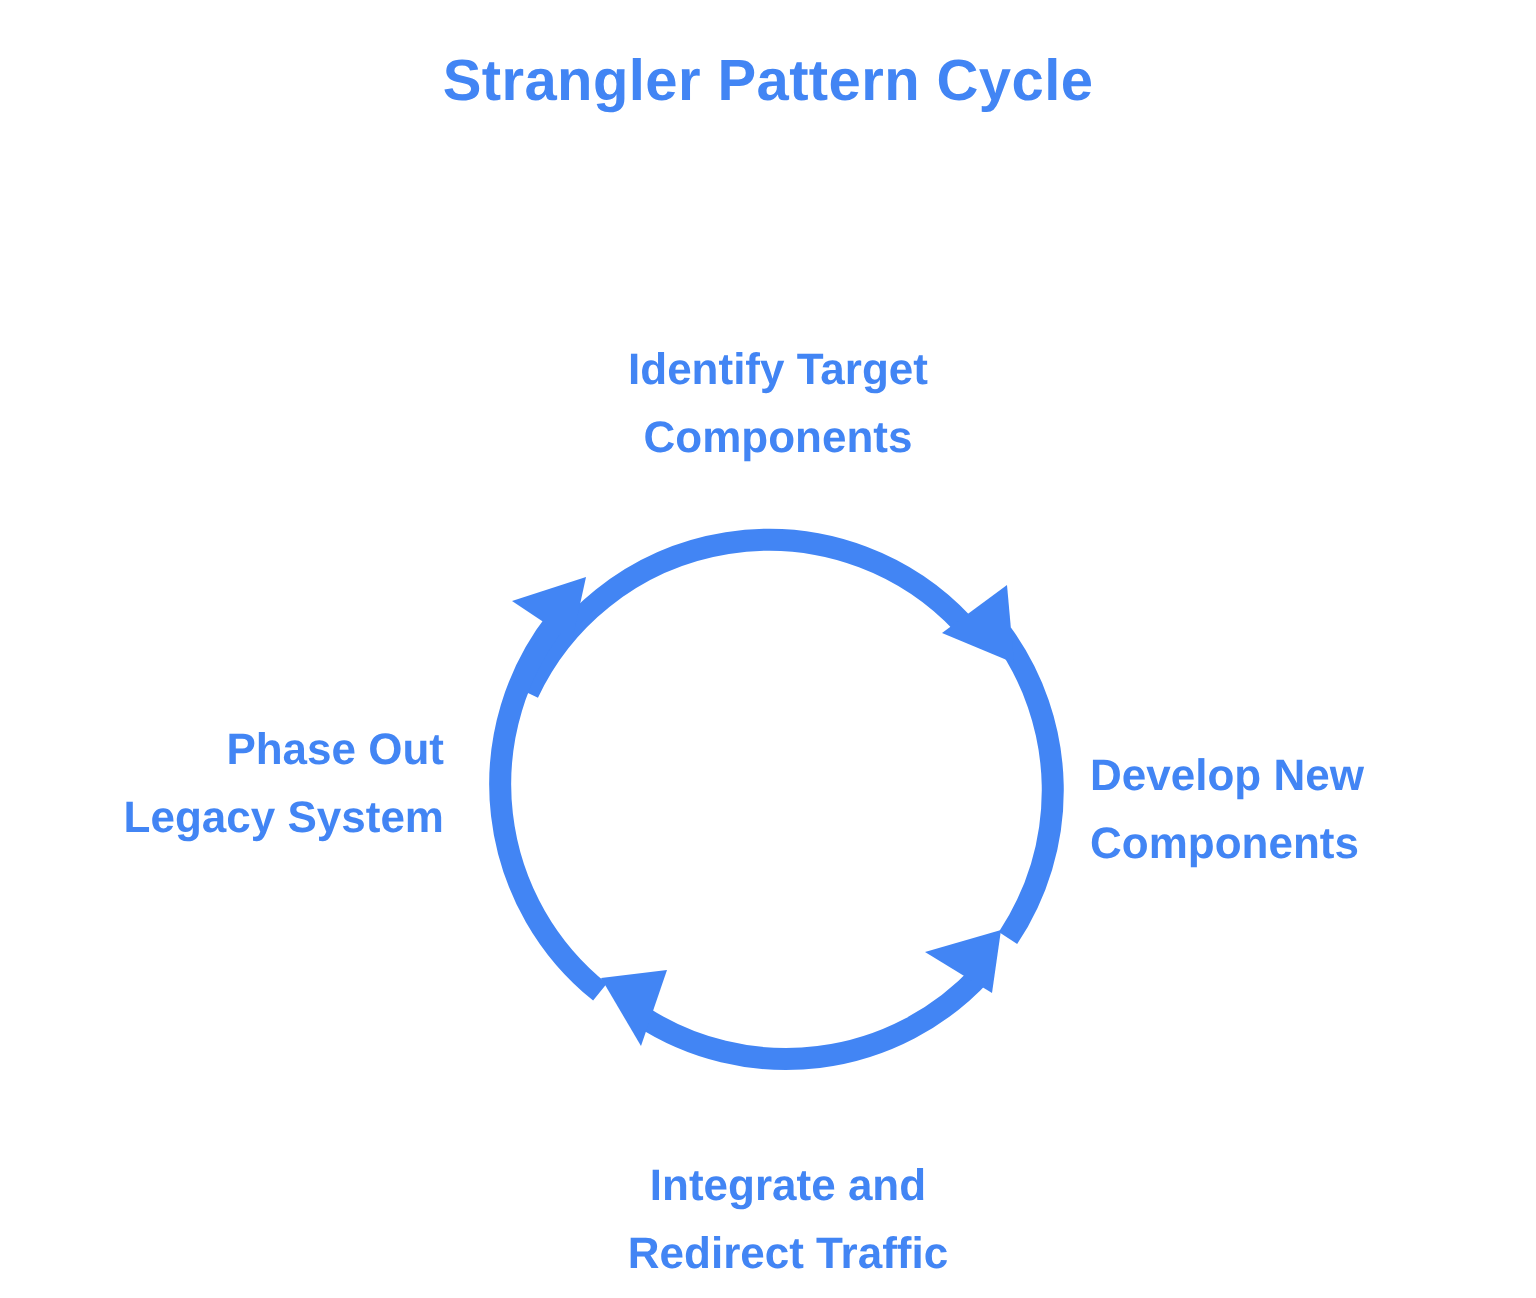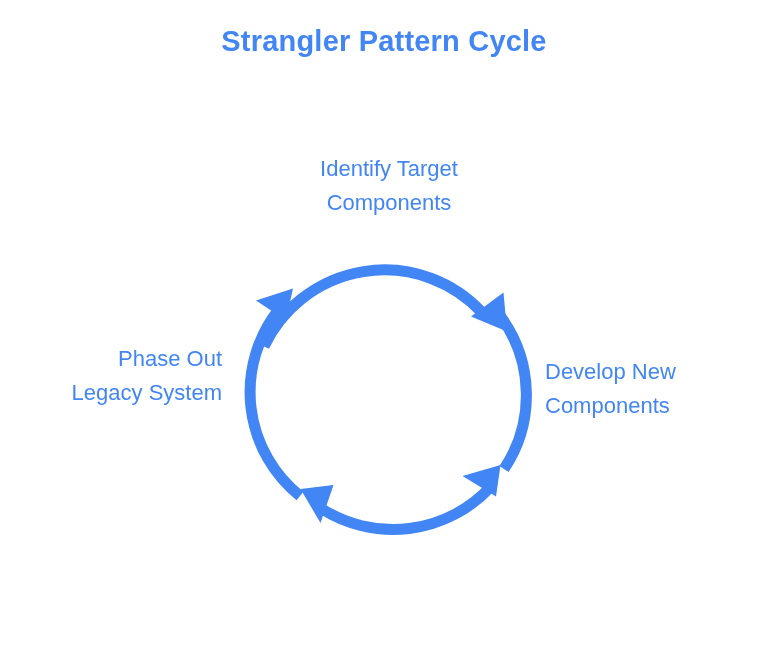--- a/index.html
+++ b/index.html
@@ -33,24 +33,25 @@
   #cycle-svg {
     position: absolute;
     left: 0;
     top: 0;
     width: 768px;
     height: 649px;
   }
   .stage-label {
     position: absolute;
     font-size: 22px;
-    font-weight: 400;
+    font-weight: 700;
     color: #4285f4;
     line-height: 1.55;
     white-space: pre-line;
+    margin-top: 16px;
   }
   #stage-label-top {
     left: 239px;
     top: 152px;
     width: 300px;
     text-align: center;
   }
   #stage-label-right {
     left: 545px;
     top: 355px;
@@ -100,17 +101,19 @@
       <polygon points="293.0,288.5 256.0,300.5 286.0,320.5"></polygon>
     </g>
   </svg>
 
   <div class="stage-label" id="stage-label-top">Identify Target
 Components</div>
 
   <div class="stage-label" id="stage-label-right">Develop New
 Components</div>
 
+  <div class="stage-label" id="stage-label-bottom">Integrate and
+Redirect Traffic</div>
 
   <div class="stage-label" id="stage-label-left">Phase Out
 Legacy System</div>
 
 </div>
 
 </body></html>

